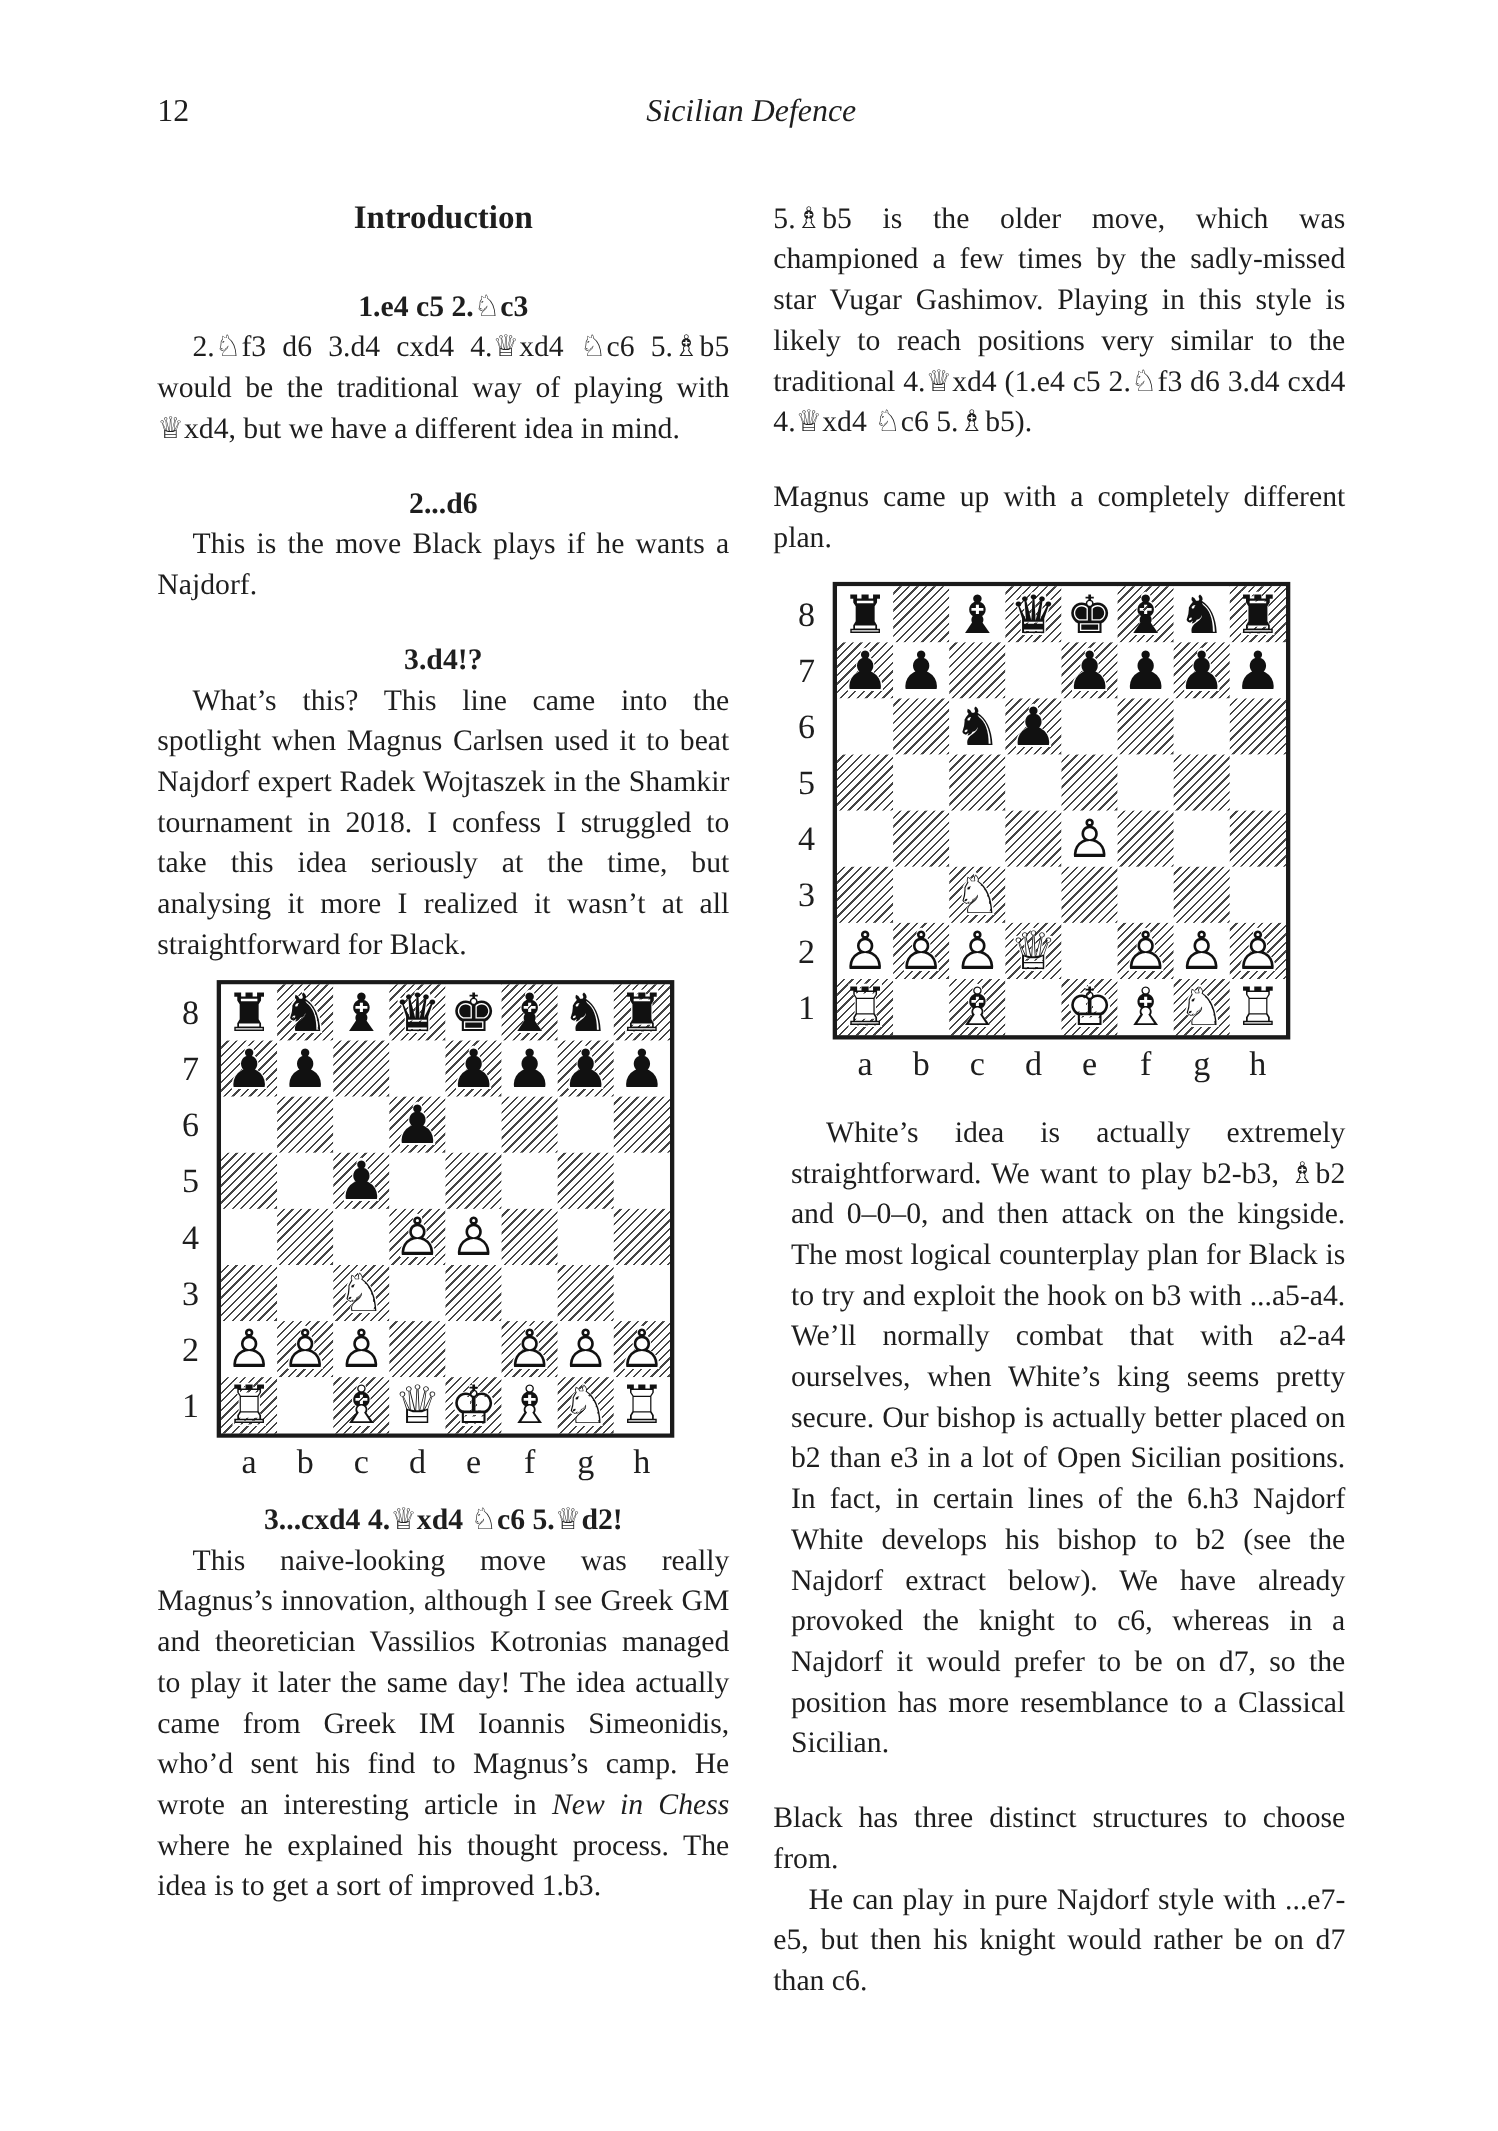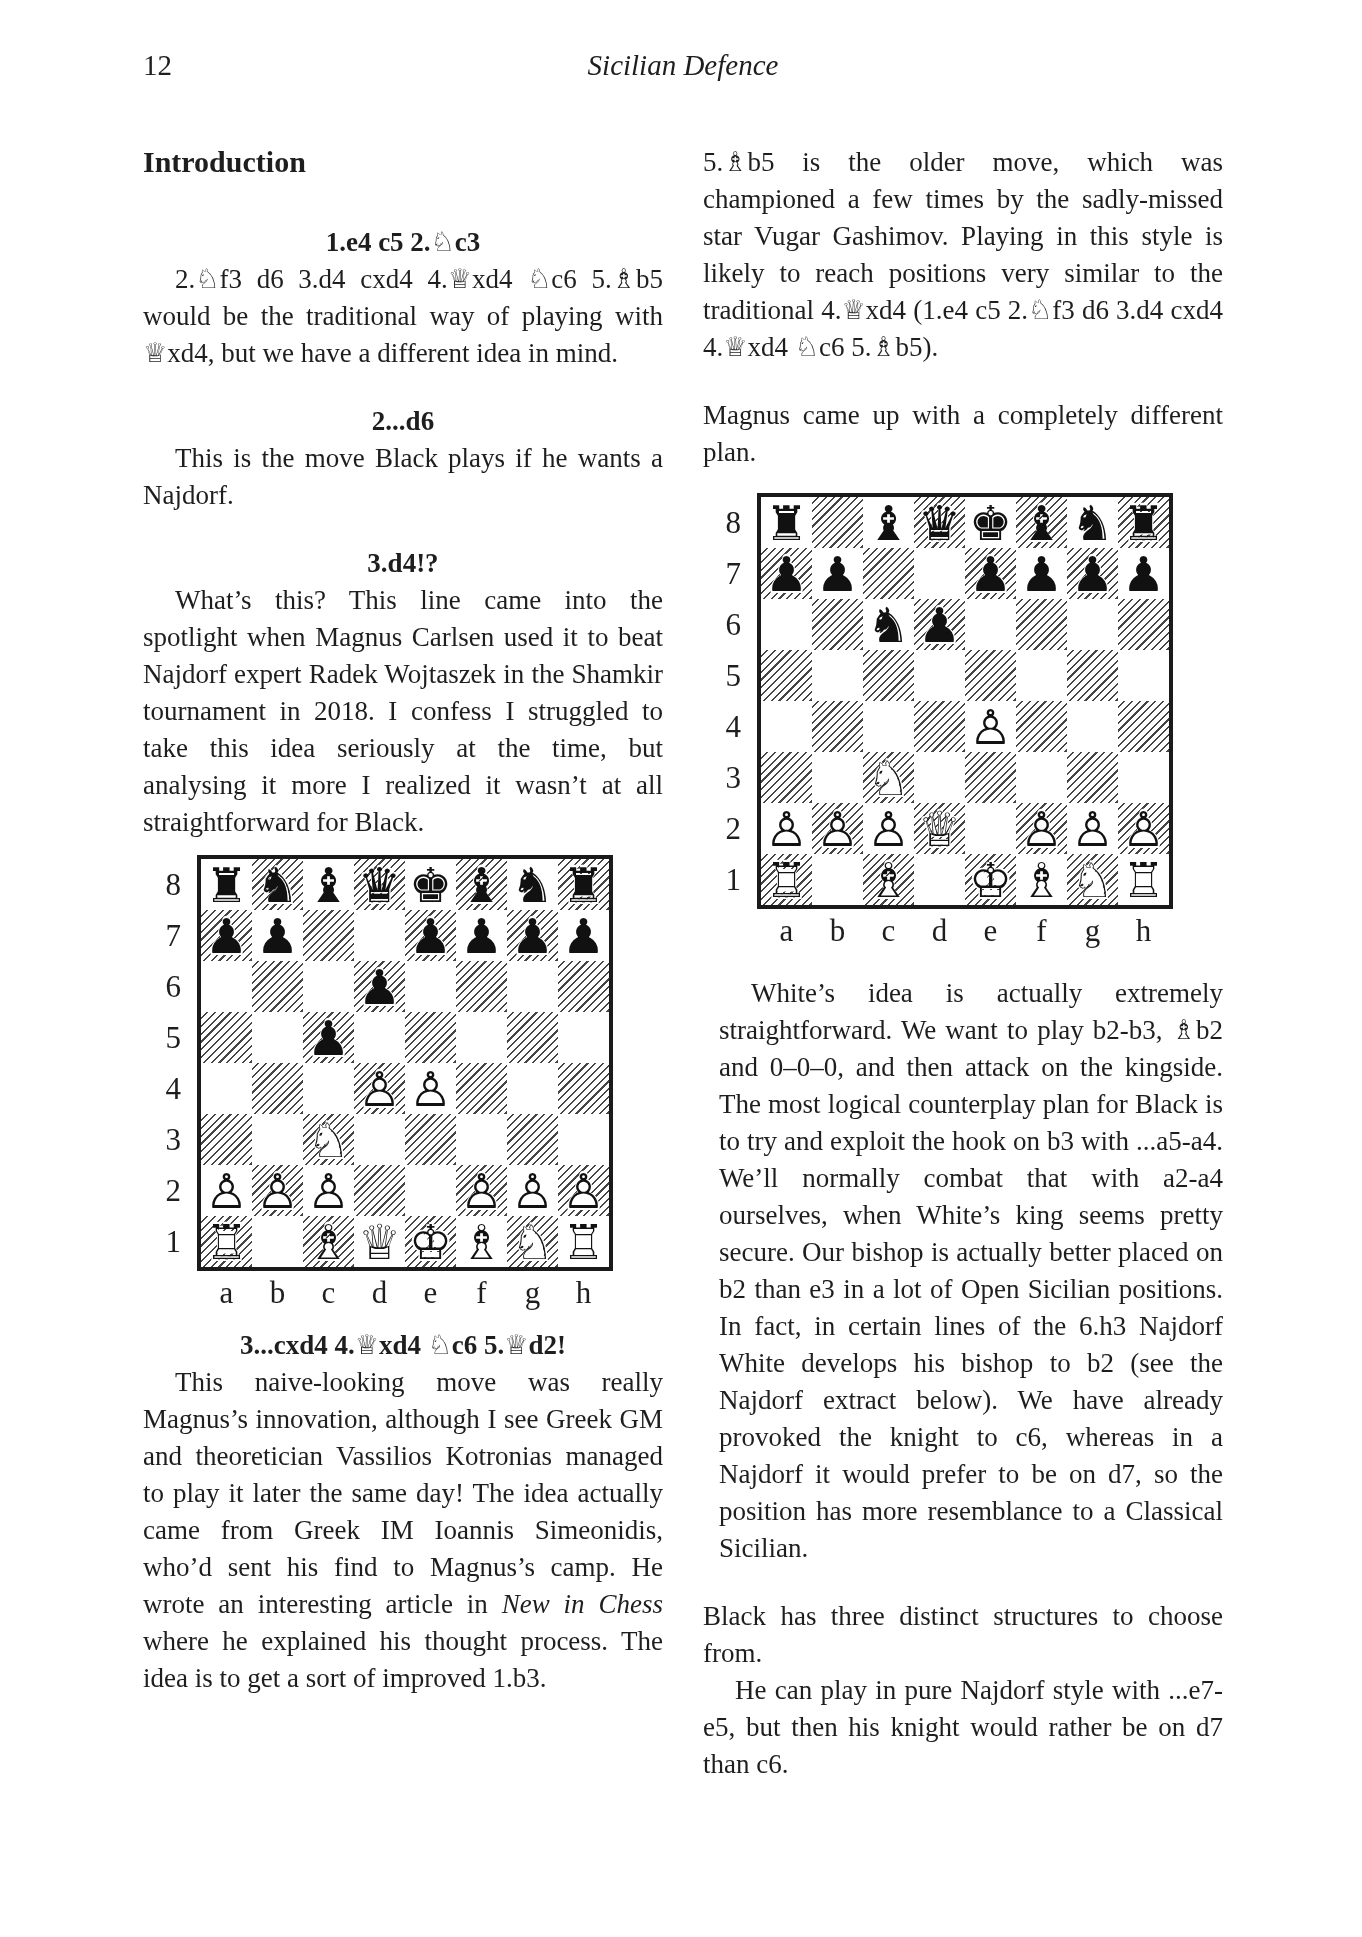--- a/index.html
+++ b/index.html
@@ -1,28 +1,28 @@
 <!DOCTYPE html>
 <html style="--ink: #1e1e1e; --paper: #ffffff;"><head>
 <meta charset="utf-8">
 <style>
   :root { --ink:#1e1e1e; --paper:#ffffff; }
   html,body { margin:0; padding:0; background:var(--paper); }
   .page {
     position:relative; width:1362px; height:1937px; box-sizing:border-box;
-    padding:48px 139px 0 143px; background:var(--paper); overflow:hidden;
+    padding:84px 139px 0 143px; background:var(--paper); overflow:hidden;
     color:var(--ink);
     font-family:"Liberation Serif","DejaVu Serif","DejaVu Sans",serif;
   }
   .page-header { position:relative; height:36px; }
   .page-number { position:absolute; left:0; top:0; font-size:29px; line-height:34px; }
   .page-title  { position:absolute; left:50%; transform:translateX(-50%); top:0; font-size:29px; line-height:34px; white-space:nowrap;font-style:italic; }
   .columns { display:flex; gap:40px; margin-top:60px; }
   .col { width:520px; }
-  .section-heading { font-size:30px; line-height:36px; font-weight:bold; margin:0 0 44px 0; }
+  .section-heading { font-size:30px; line-height:36px; font-weight:bold; text-align:center; margin:0 0 44px 0; }
   .move-heading { font-size:27px; line-height:37px; font-weight:bold; margin:0; text-align:center; }
   .body { font-size:27px; line-height:37px; margin:0; text-align:justify; }
   .indent { text-indent:32px; }
   .gap-before { margin-top:31px; }
   .gap-before-sm { margin-top:20px;margin-left:16px; }
   em { font-style:italic;margin-top:36px; }
 
   figure.diagram { margin:14px 0 10px 0; width:470px; }
   figure.diagram.right-fig { margin:22px 0 2px 0; }
   .diagram-inner { display:flex; align-items:flex-start; }

